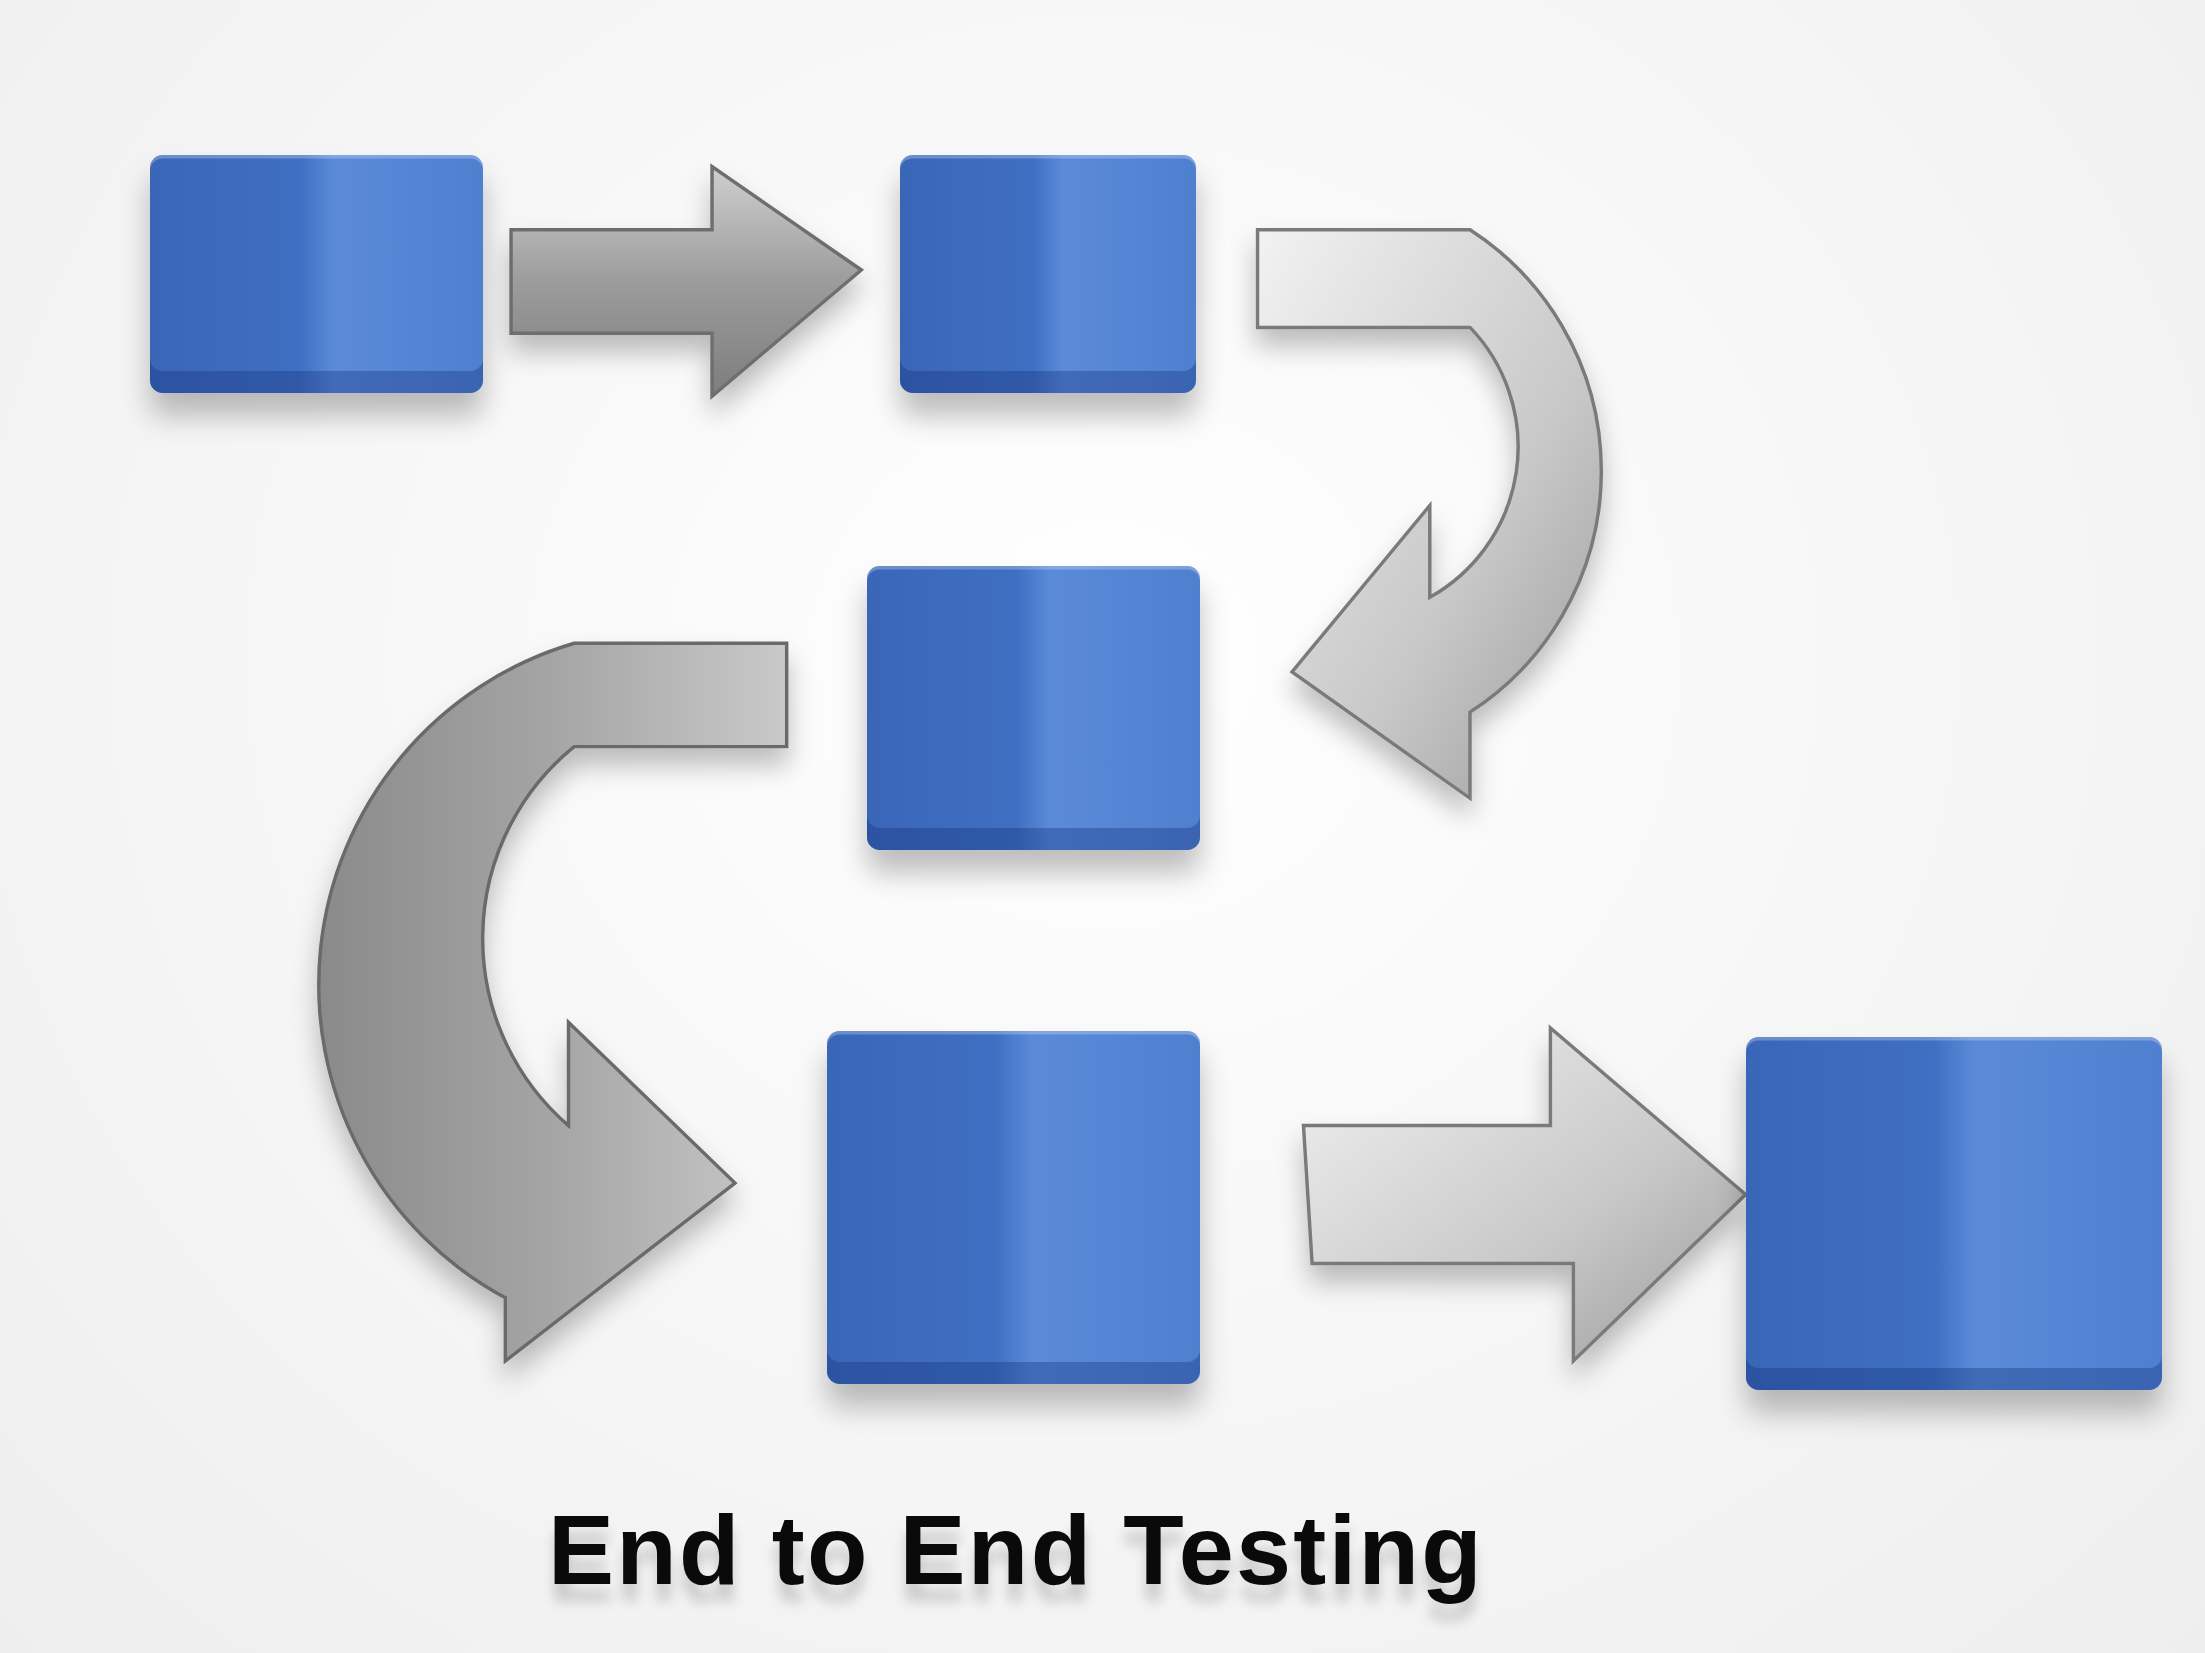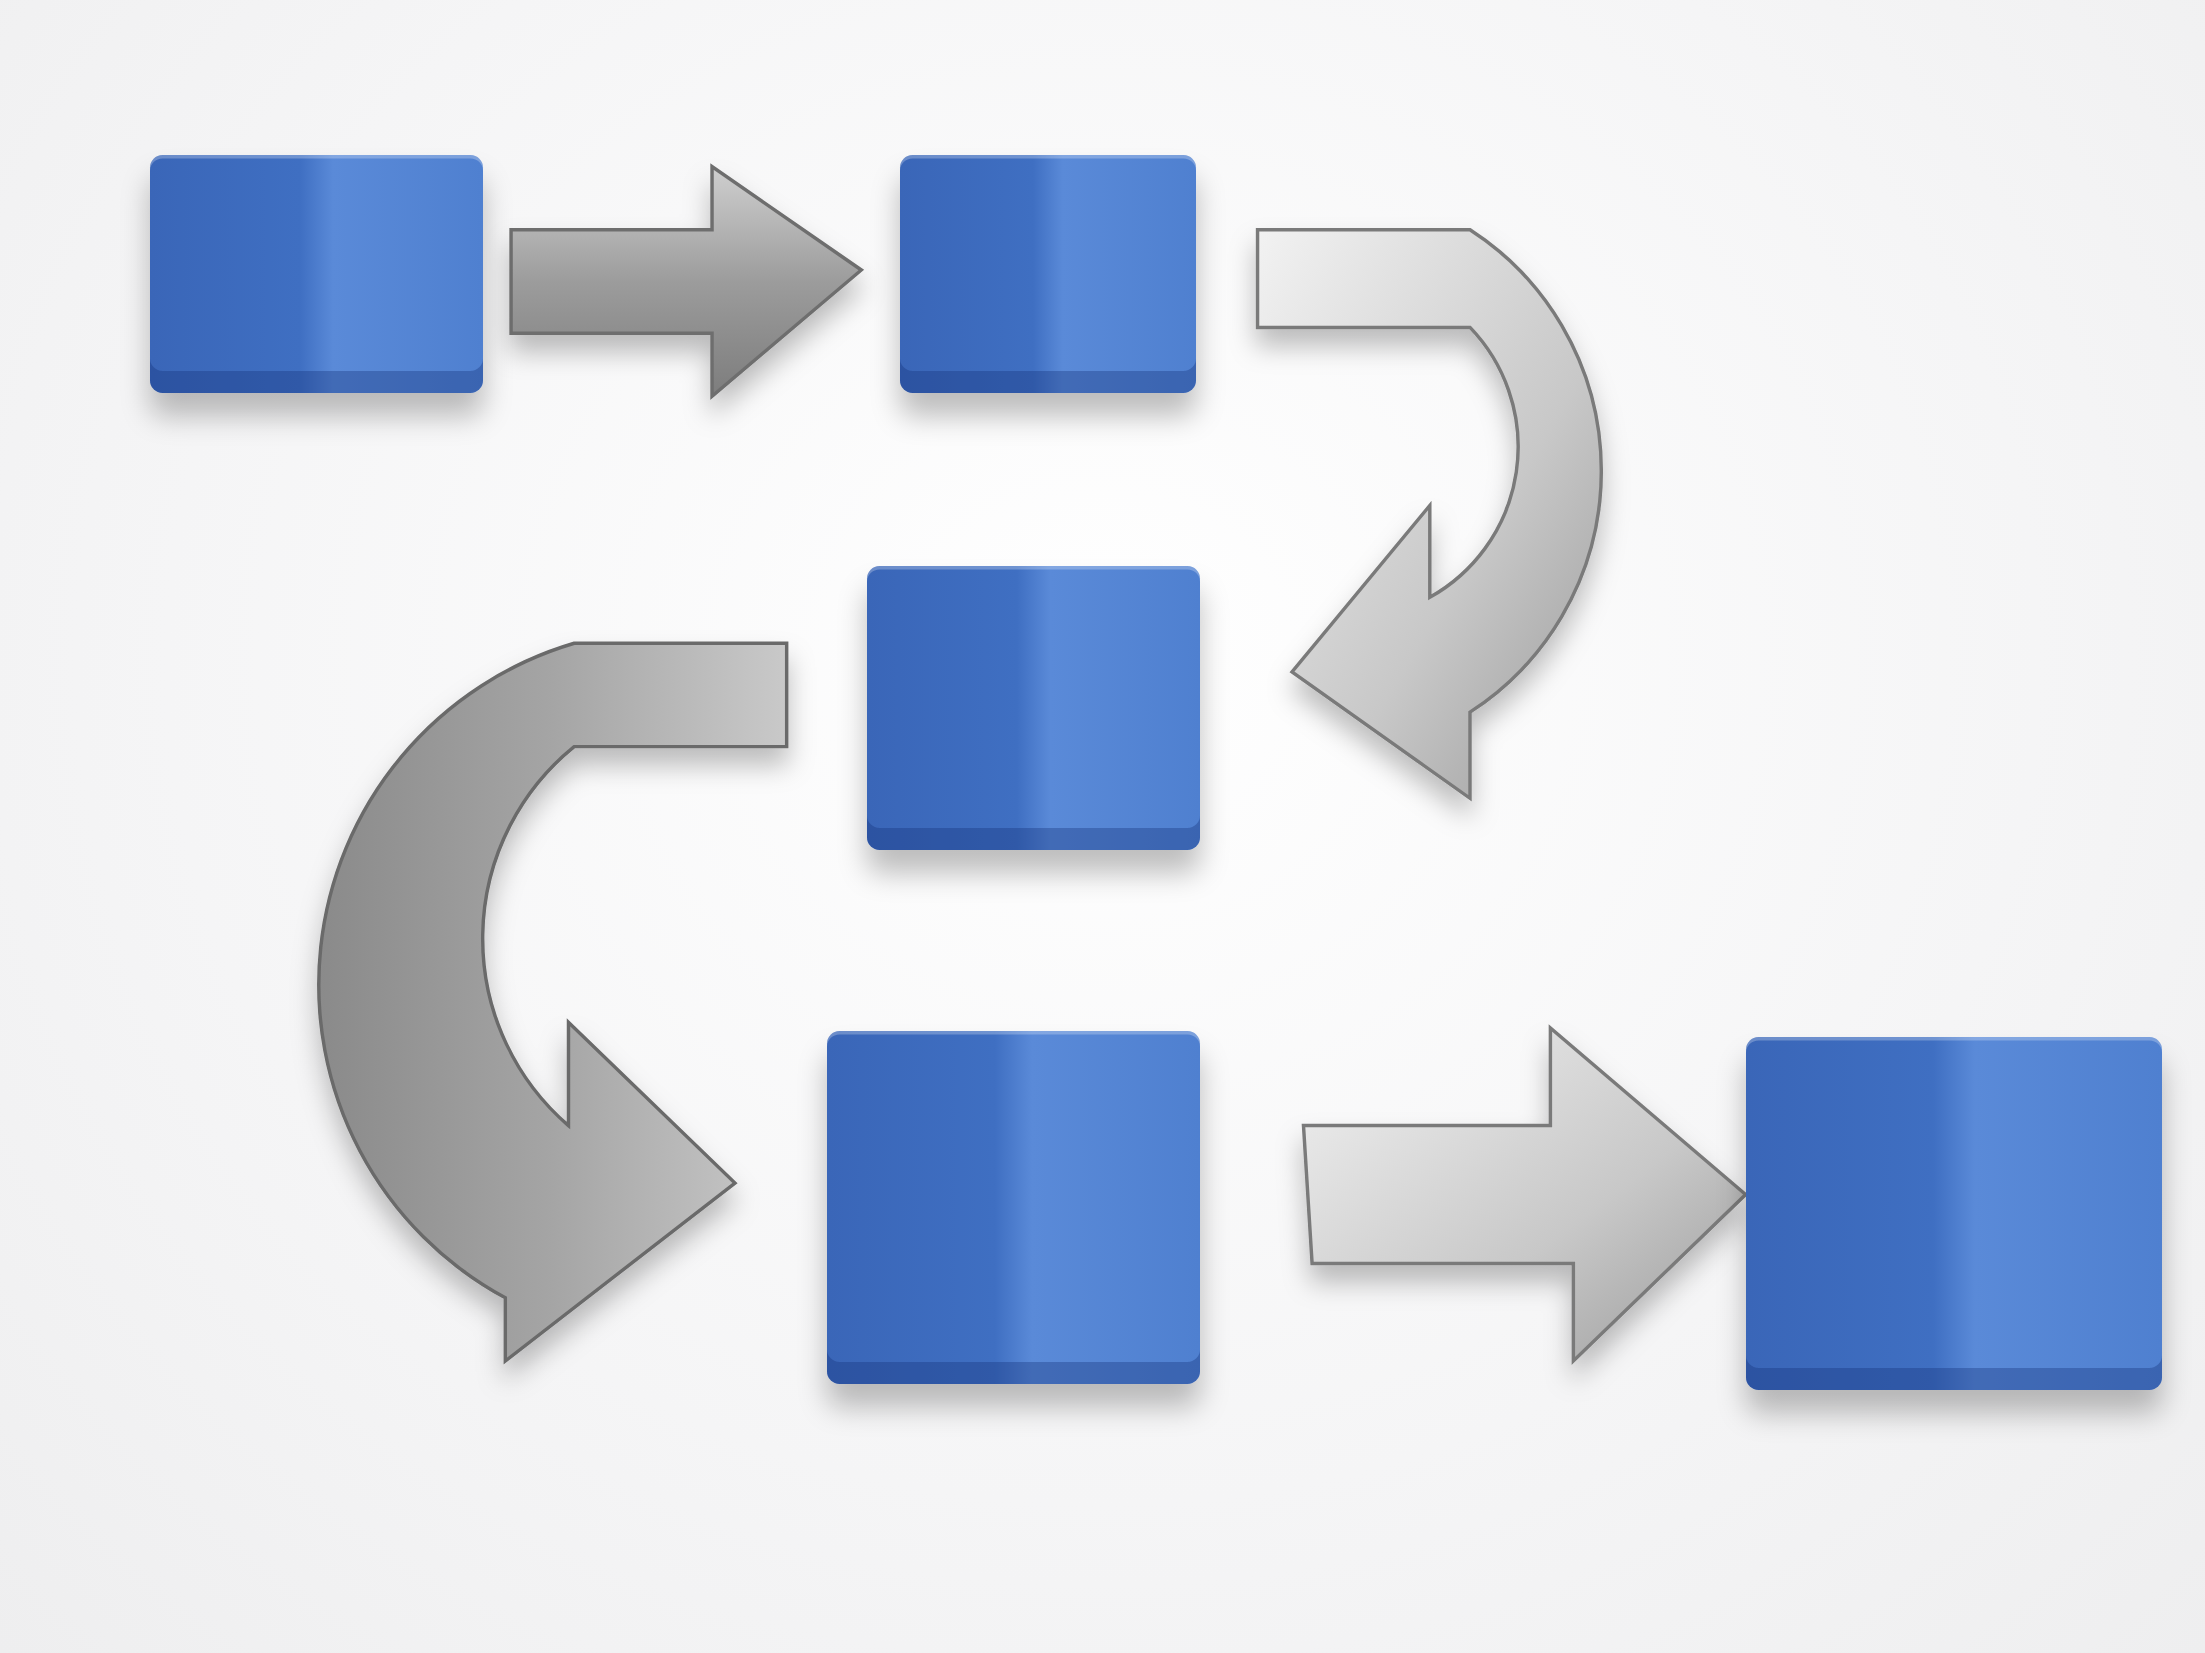--- a/index.html
+++ b/index.html
@@ -71,14 +71,15 @@
       <path d="M 2270 1960 L 2700 1960 L 2700 1790 L 3040 2080 L 2740 2370 L 2740 2200 L 2285 2200 Z" fill="url(#gLight)" stroke="#7a7a7a" stroke-width="6"></path>
     </g>
   </svg>
 
   <div class="block" style="left:150px; top:155px; width:333px; height:238px;"></div>
   <div class="block" style="left:900px; top:155px; width:296px; height:238px;"></div>
   <div class="block" style="left:867px; top:566px; width:333px; height:284px;"></div>
   <div class="block" style="left:827px; top:1031px; width:373px; height:353px;"></div>
   <div class="block" style="left:1746px; top:1037px; width:416px; height:353px;"></div>
 
+  <div class="title">End to End Testing</div>
 </div>
 
 
 </body></html>

